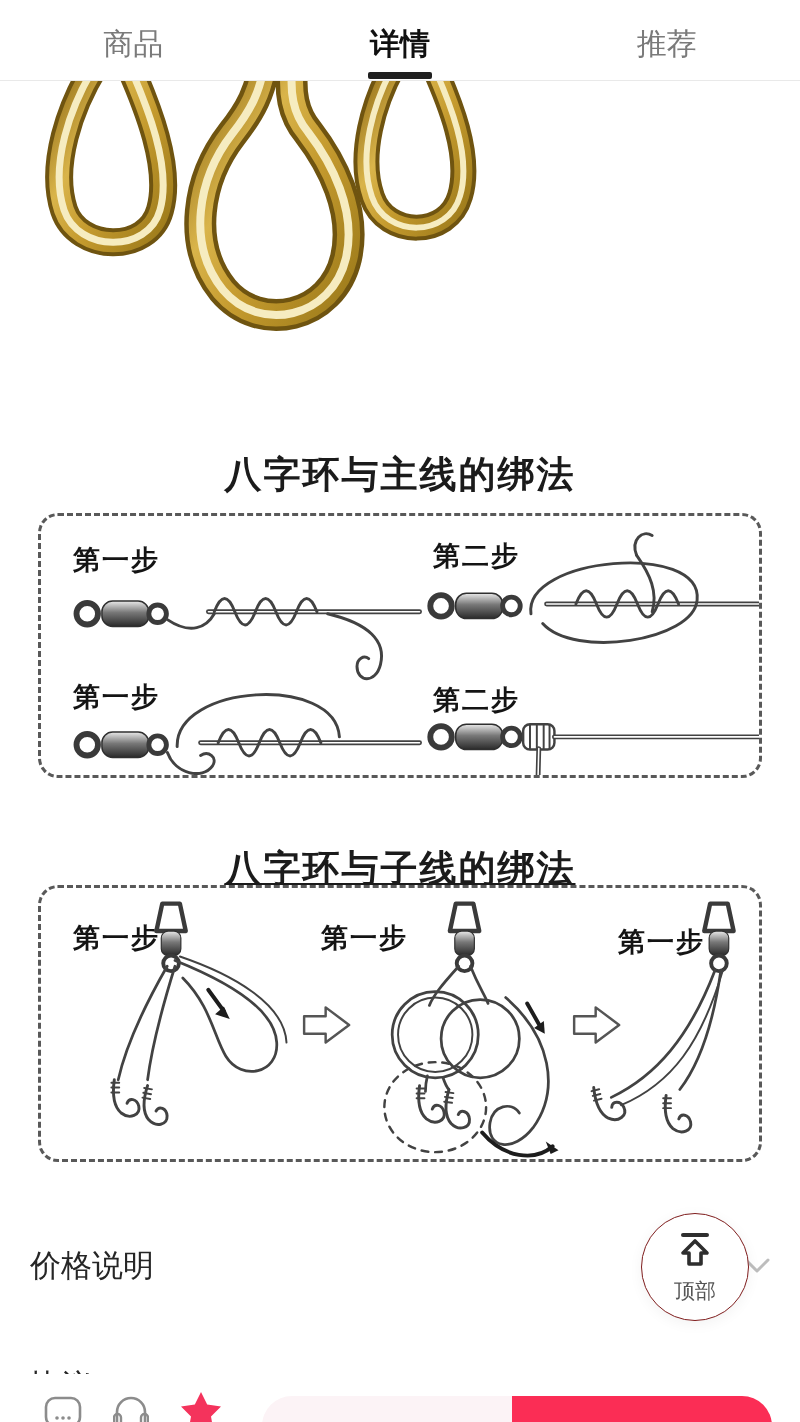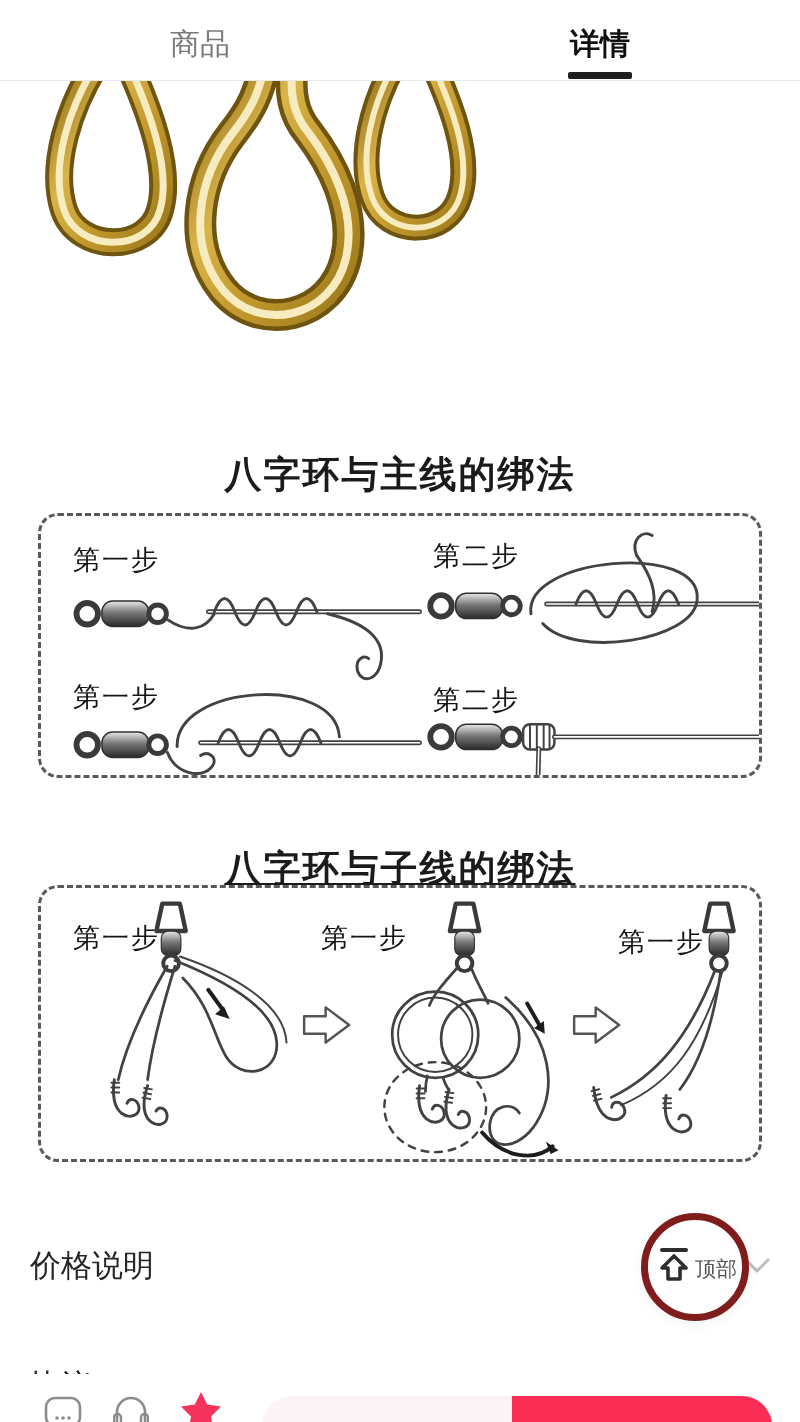--- a/index.html
+++ b/index.html
@@ -26,34 +26,34 @@
   .sec-title { position:absolute; left:0; width:800px; text-align:center;
          font-size:37px; font-weight:700; color:#1b1b1b; letter-spacing:2px; }
   #sec-title-1 { top:450px; }
   #sec-title-2 { top:844px;text-decoration:underline; }
   
   .dash-box { position:absolute; left:38px; width:724px; border:3px dashed #595959;
          border-radius:20px; background:#fff; }
   #dash-box-1 { top:513px; height:265px; }
   #dash-box-2 { top:885px; height:277px; }
   .dash-box svg.diagram { position:absolute; left:0; top:0; width:100%; height:100%; }
-  .step-label { position:absolute; font-size:27px; font-weight:400; color:#141414; letter-spacing:2px; }
+  .step-label { position:absolute; font-size:27px; font-weight:700; color:#141414; letter-spacing:2px; }
   
   .acc-row { position:absolute; left:0; width:800px; height:72px;
          display:flex; align-items:center; padding:0 30px; background:#fff; cursor:pointer; }
   #acc-row-1 { top:1230px; }
   #acc-row-2 { top:1350px; }
   .acc-label { font-size:31px; color:#262626; }
   .acc-chevron { margin-left:auto; display:flex; align-items:center; }
   
   .top-btn {
     position:absolute; left:641px; top:1213px; width:108px; height:108px;
-    background:#fff; border:7px solid #7f1d1d; border-radius:50%;
+    background:#fff; border:1px solid #7f1d1d; border-radius:50%;
     box-shadow:0 3px 14px rgba(0,0,0,.05);
-    display:flex; flex-direction:row; align-items:center; justify-content:center;
+    display:flex; flex-direction:column; align-items:center; justify-content:center;
     z-index:6; cursor:pointer;
   }
   .top-btn-label { font-size:21px; color:#555; margin-top:3px; }
   
   .bottom-bar { position:absolute; left:0; top:1374px; width:800px; height:48px; background:#fff; z-index:7; }
   .bb-icon { position:absolute; top:22px; }
   #bb-icon-shop { left:44px; }
   #bb-icon-cs   { left:113px; }
   #bb-icon-star { left:180px; top:17px; }
   .bb-btn { position:absolute; top:22px; height:60px; border:none; cursor:pointer; }
@@ -64,20 +64,23 @@
 <body>
 
 <div class="top-hairline"></div>
 <div class="tabbar">
   <div class="tab">
     <span>商品</span>
   </div>
   <div class="tab active">
     <span>详情</span>
     <div class="tab-underline"></div>
+  </div>
+  <div class="tab">
+    <span>推荐</span>
   </div>
 </div>
 
 <div class="product-image">
   <svg width="800" height="360" viewBox="0 0 800 360">
     <defs>
       <linearGradient id="goldG" x1="0%" y1="0%" x2="100%" y2="100%">
         <stop offset="0" stop-color="#8a6612"></stop>
         <stop offset="0.35" stop-color="#d9b44a"></stop>
         <stop offset="0.6" stop-color="#c49a2e"></stop>

